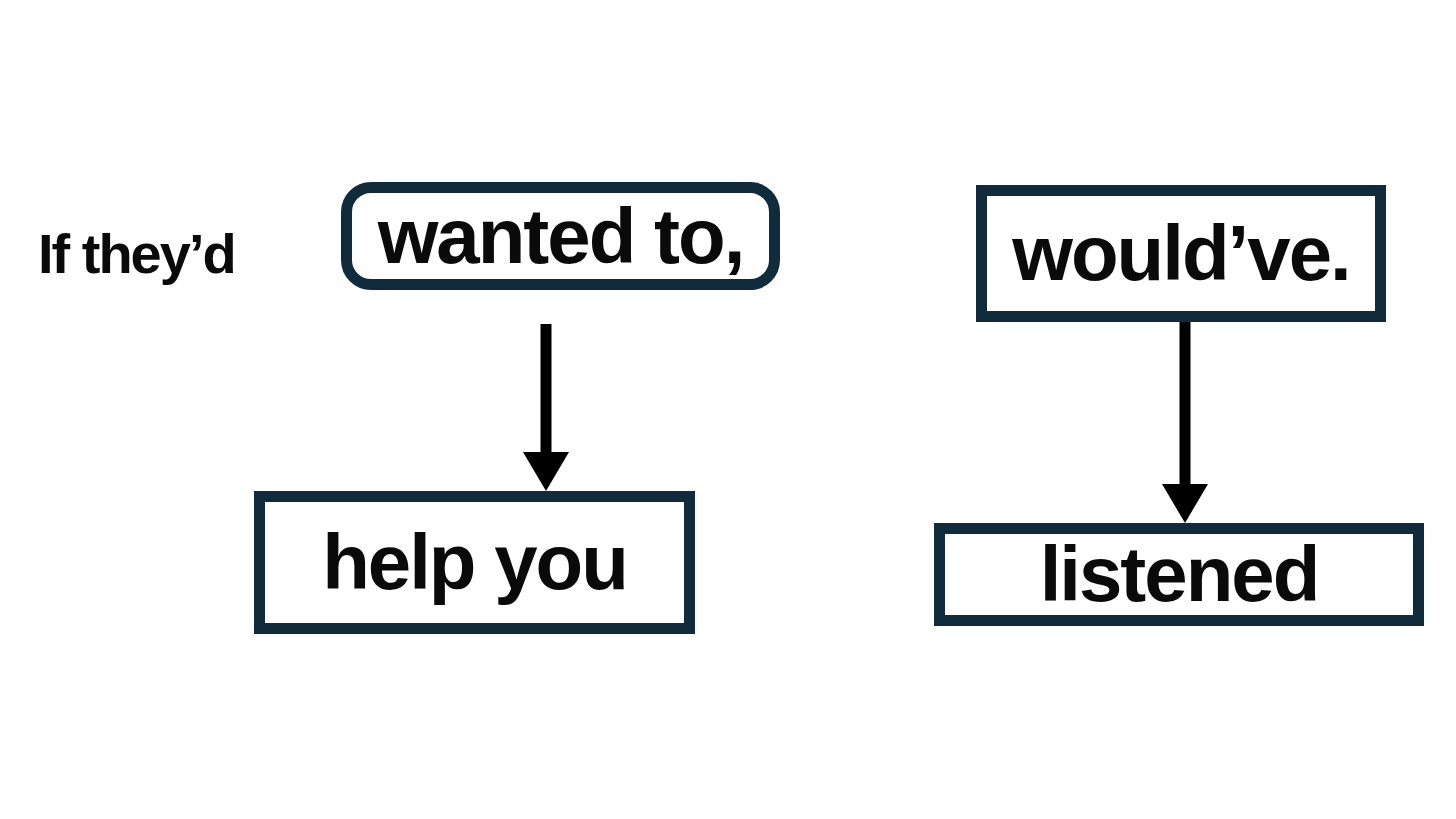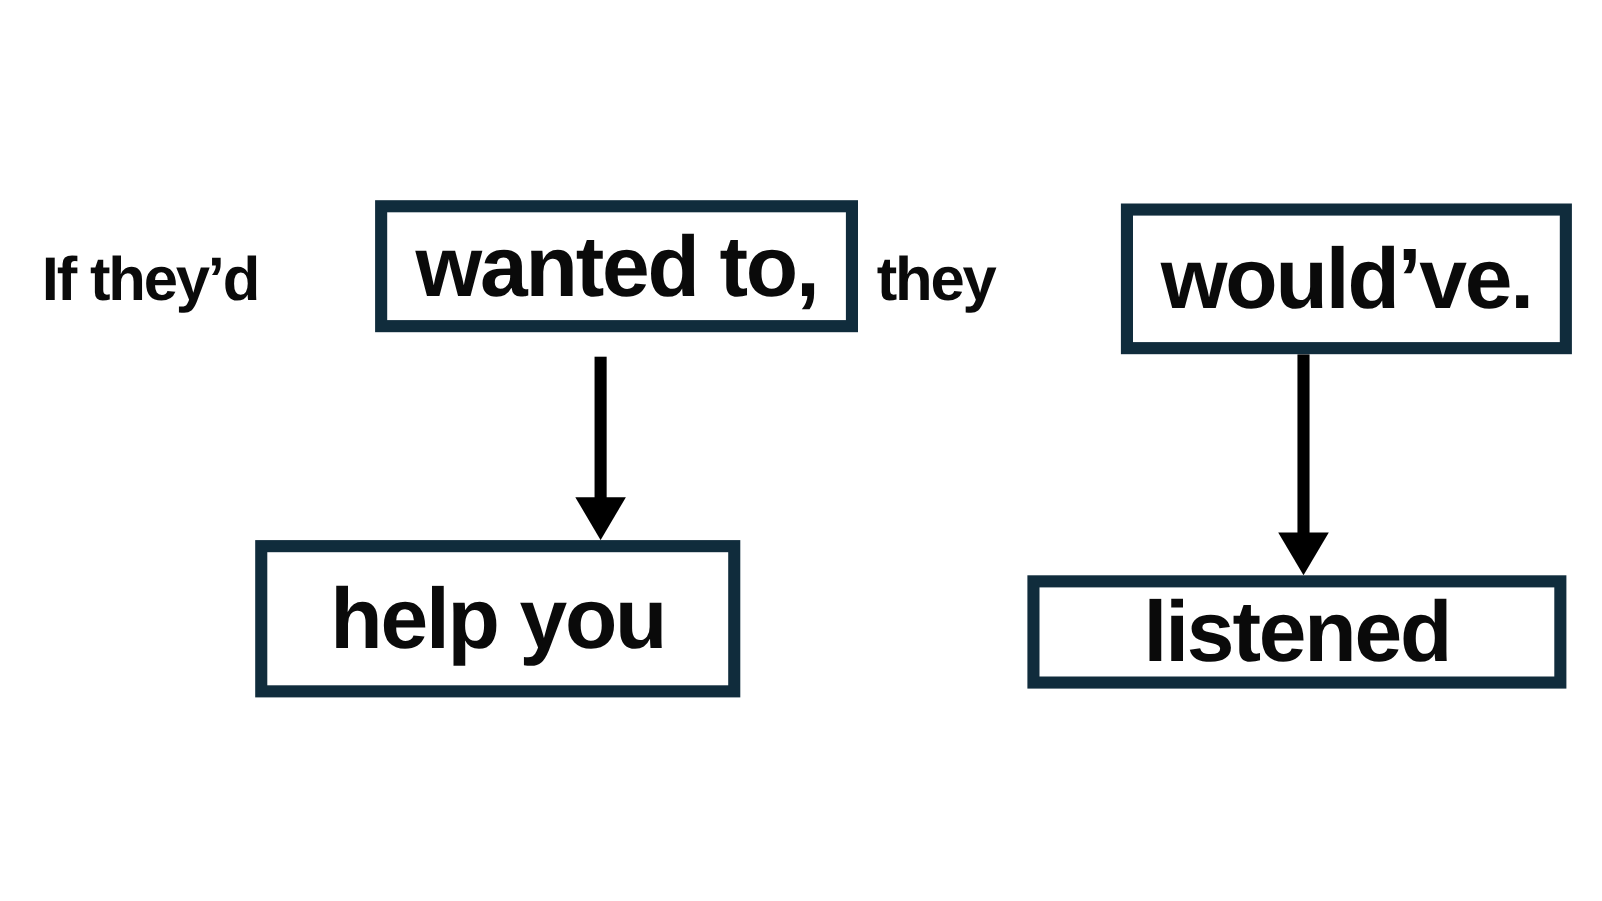--- a/index.html
+++ b/index.html
@@ -34,41 +34,40 @@
     position: absolute;
     background: #ffffff;
     border: 11px solid var(--box-border);
     display: flex;
     align-items: center;
     justify-content: center;
     font-size: 78px;
     letter-spacing: -2px;
     white-space: nowrap;
   }
-  .box-condition    { left: 341px; top: 182px; width: 439px; height: 120px; }
-  .box-result       { left: 976px; top: 185px; width: 410px; height: 137px; margin-left: 43px; }
-  .box-condition-sub{ left: 232px; top: 491px; width: 441px; height: 143px; }
+  .box-condition    { left: 341px; top: 182px; width: 439px; height: 108px; border-radius: 30px; }
+  .box-result       { left: 976px; top: 185px; width: 410px; height: 137px; }
+  .box-condition-sub{ left: 254px; top: 491px; width: 441px; height: 143px; }
   .box-result-sub   { left: 934px; top: 523px; width: 490px; height: 103px; }
   .arrow { position: absolute; display: block; }
   .arrow-left  { left: 520px;  top: 324px; }
   .arrow-right { left: 1159px; top: 322px; }
   .arrow polygon, .arrow rect { fill: var(--arrow-color); }
 </style>
 </head>
 <body>
 
 <div class="canvas">
 
   <span class="word word-prefix">If they’d</span>
 
   <div class="box box-condition">
     <span>wanted to,</span>
   </div>
 
-  <span class="word word-middle">they</span>
 
   <div class="box box-result">
     <span>would’ve.</span>
   </div>
 
   <svg class="arrow arrow-left" width="52" height="167" viewBox="0 0 52 167" aria-hidden="true">
     <rect x="20.5" y="0" width="11" height="134"></rect>
     <polygon points="3,128 49,128 26,167"></polygon>
   </svg>
 

